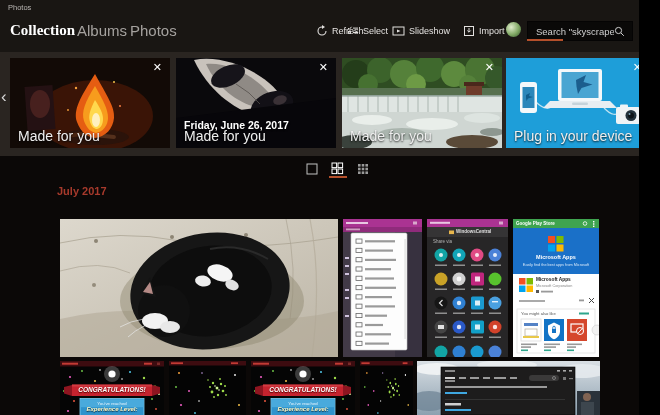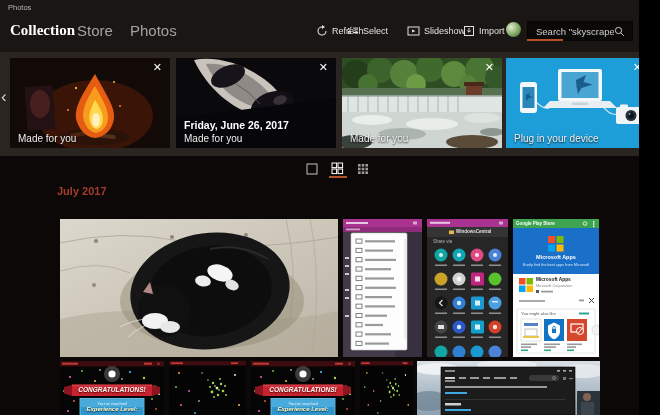--- a/index.html
+++ b/index.html
@@ -19,21 +19,21 @@
   .searchbox input{flex:1;background:transparent;border:none;outline:none;color:#cfcfcf;
                    font-size:9.5px;padding:0 0 0 8px;font-family:"Liberation Sans",sans-serif;width:70px;}
   .accentline{position:absolute;background:#b5502b;}
   .moredots{position:absolute;left:640px;top:23px;font-size:11px;color:#dddddd;letter-spacing:1px;}
   
   .car-strip{position:absolute;top:52px;left:0;width:660px;height:104px;background:#2a2521;}
   .card{position:absolute;top:58px;height:90px;overflow:hidden;background:#000;}
   .card svg{position:absolute;left:0;top:0;}
   .card-title{position:absolute;left:8px;bottom:17px;font-size:10.5px;font-weight:bold;color:#fff;
               text-shadow:0 1px 2px rgba(0,0,0,.85);}
-  .card-sub{position:absolute;left:8px;bottom:4px;font-size:10px;color:#efefef;
+  .card-sub{position:absolute;left:8px;bottom:4px;font-size:14px;color:#efefef;
             text-shadow:0 1px 2px rgba(0,0,0,.85);}
   .card-x{position:absolute;top:3px;right:8px;font-size:11px;color:#fff;cursor:default;}
   .car-arrow{position:absolute;color:#d8d8d8;font-size:17px;line-height:1;cursor:default;}
   
   .vt{position:absolute;top:161px;}
   .month{position:absolute;left:57px;top:185px;font-size:11px;font-weight:bold;color:#a83a2c;}
   .meta{position:absolute;left:57px;top:200px;font-size:9.5px;color:#d6d3d0;display:flex;gap:14px;}
   .tile{position:absolute;overflow:hidden;background:#101010;}
   .tile svg{position:absolute;left:0;top:0;}
   .ov{position:absolute;white-space:nowrap;}
@@ -122,42 +122,42 @@
             <circle cx="30" cy="40" r="0.8" fill="#fff"></circle>
         </g>
       </symbol>
     </defs>
   </svg>
 
   <div class="hdr"></div>
   <div class="titlebar">Photos</div>
 
   <div class="tab active" style="left:10px">Collection</div>
-  <div class="tab" style="left:77px">Store</div>
+  <div class="tab" style="left:77px">Albums</div>
   <div class="tab" style="left:130px">Photos</div>
 
   <div class="tbtn" style="left:316px">
     <svg width="12" height="12" viewBox="0 0 12 12">
       <path d="M10,6 A4,4 0 1 1 6,2" fill="none" stroke="#e3e1df" stroke-width="1.1"></path>
       <polygon points="6,0 9,2 6,4" fill="#e3e1df"></polygon>
     </svg>
     <span>Refresh</span>
   </div>
 
   <div class="tbtn" style="left:347px">
     <svg width="12" height="12" viewBox="0 0 12 12">
       <path d="M1,3 l1.3,1.3 L4.5,1.8" fill="none" stroke="#e3e1df" stroke-width="1"></path>
       <rect x="6" y="2.6" width="5" height="1" fill="#e3e1df"></rect>
       <rect x="1.5" y="6.5" width="2" height="2" fill="none" stroke="#e3e1df" stroke-width="0.9"></rect>
       <rect x="6" y="7" width="5" height="1" fill="#e3e1df"></rect>
     </svg>
     <span>Select</span>
   </div>
 
-  <div class="tbtn" style="left:407px">
+  <div class="tbtn" style="left:392px">
     <svg width="13" height="12" viewBox="0 0 13 12">
       <rect x="1" y="2" width="11" height="8" fill="none" stroke="#e3e1df" stroke-width="1"></rect>
       <polygon points="5,4.5 8.5,6 5,7.5" fill="#e3e1df"></polygon>
     </svg>
     <span>Slideshow</span>
   </div>
 
   <div class="tbtn" style="left:463px">
     <svg width="12" height="12" viewBox="0 0 12 12">
       <rect x="1.5" y="1.5" width="9" height="9" fill="none" stroke="#e3e1df" stroke-width="1"></rect>

